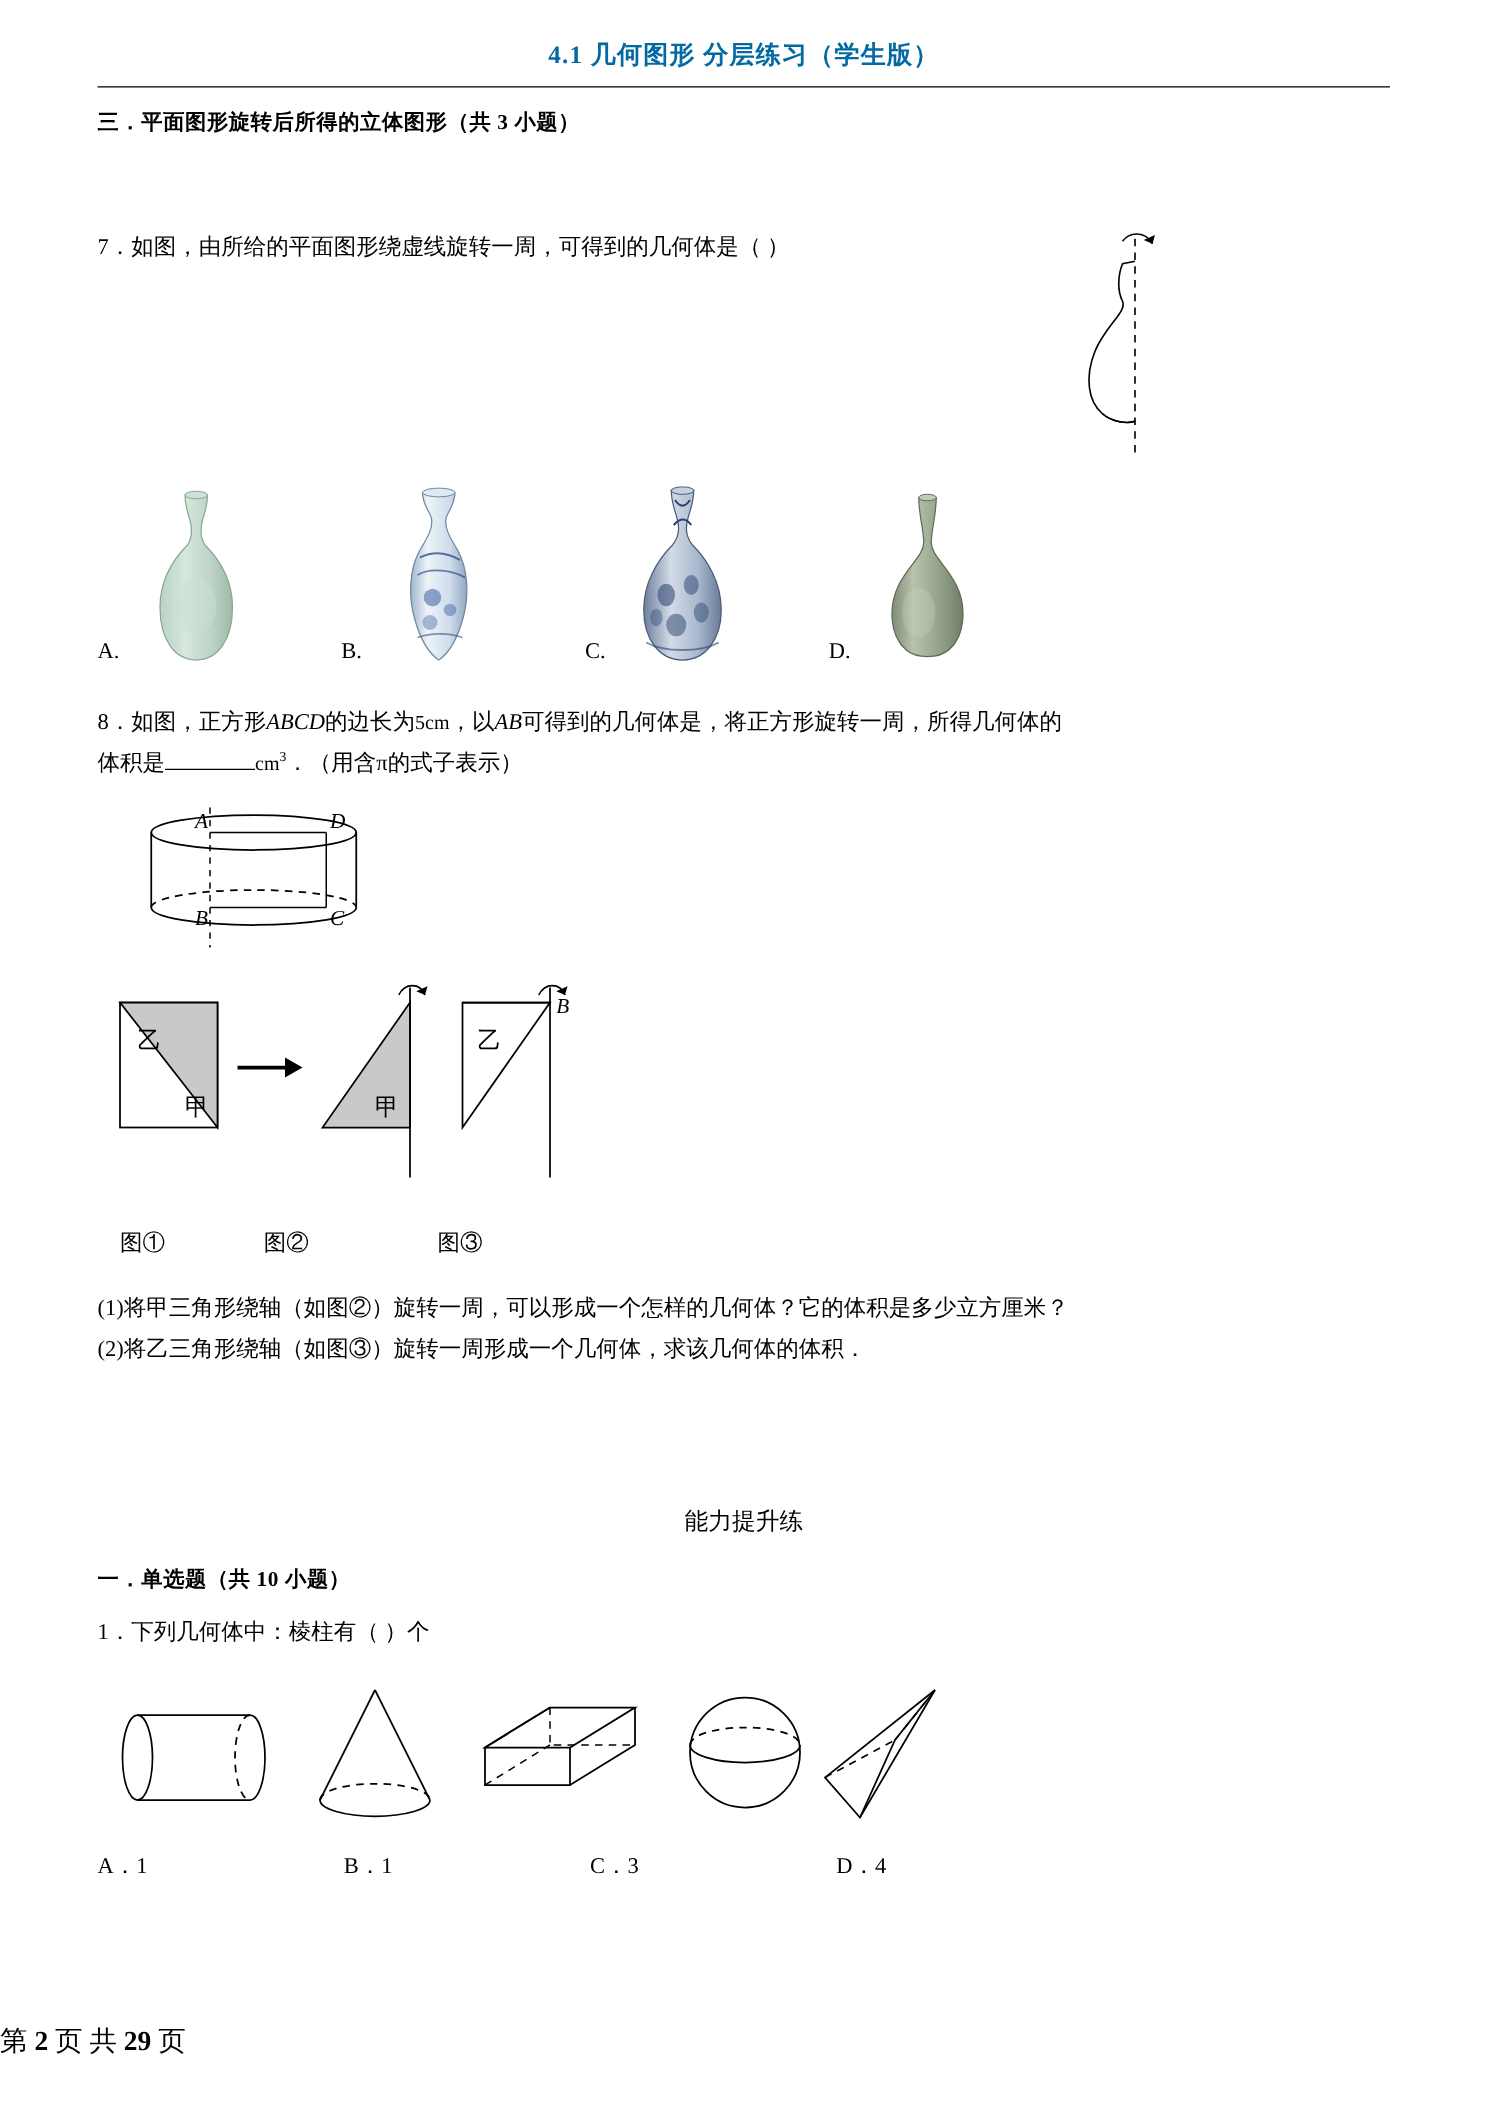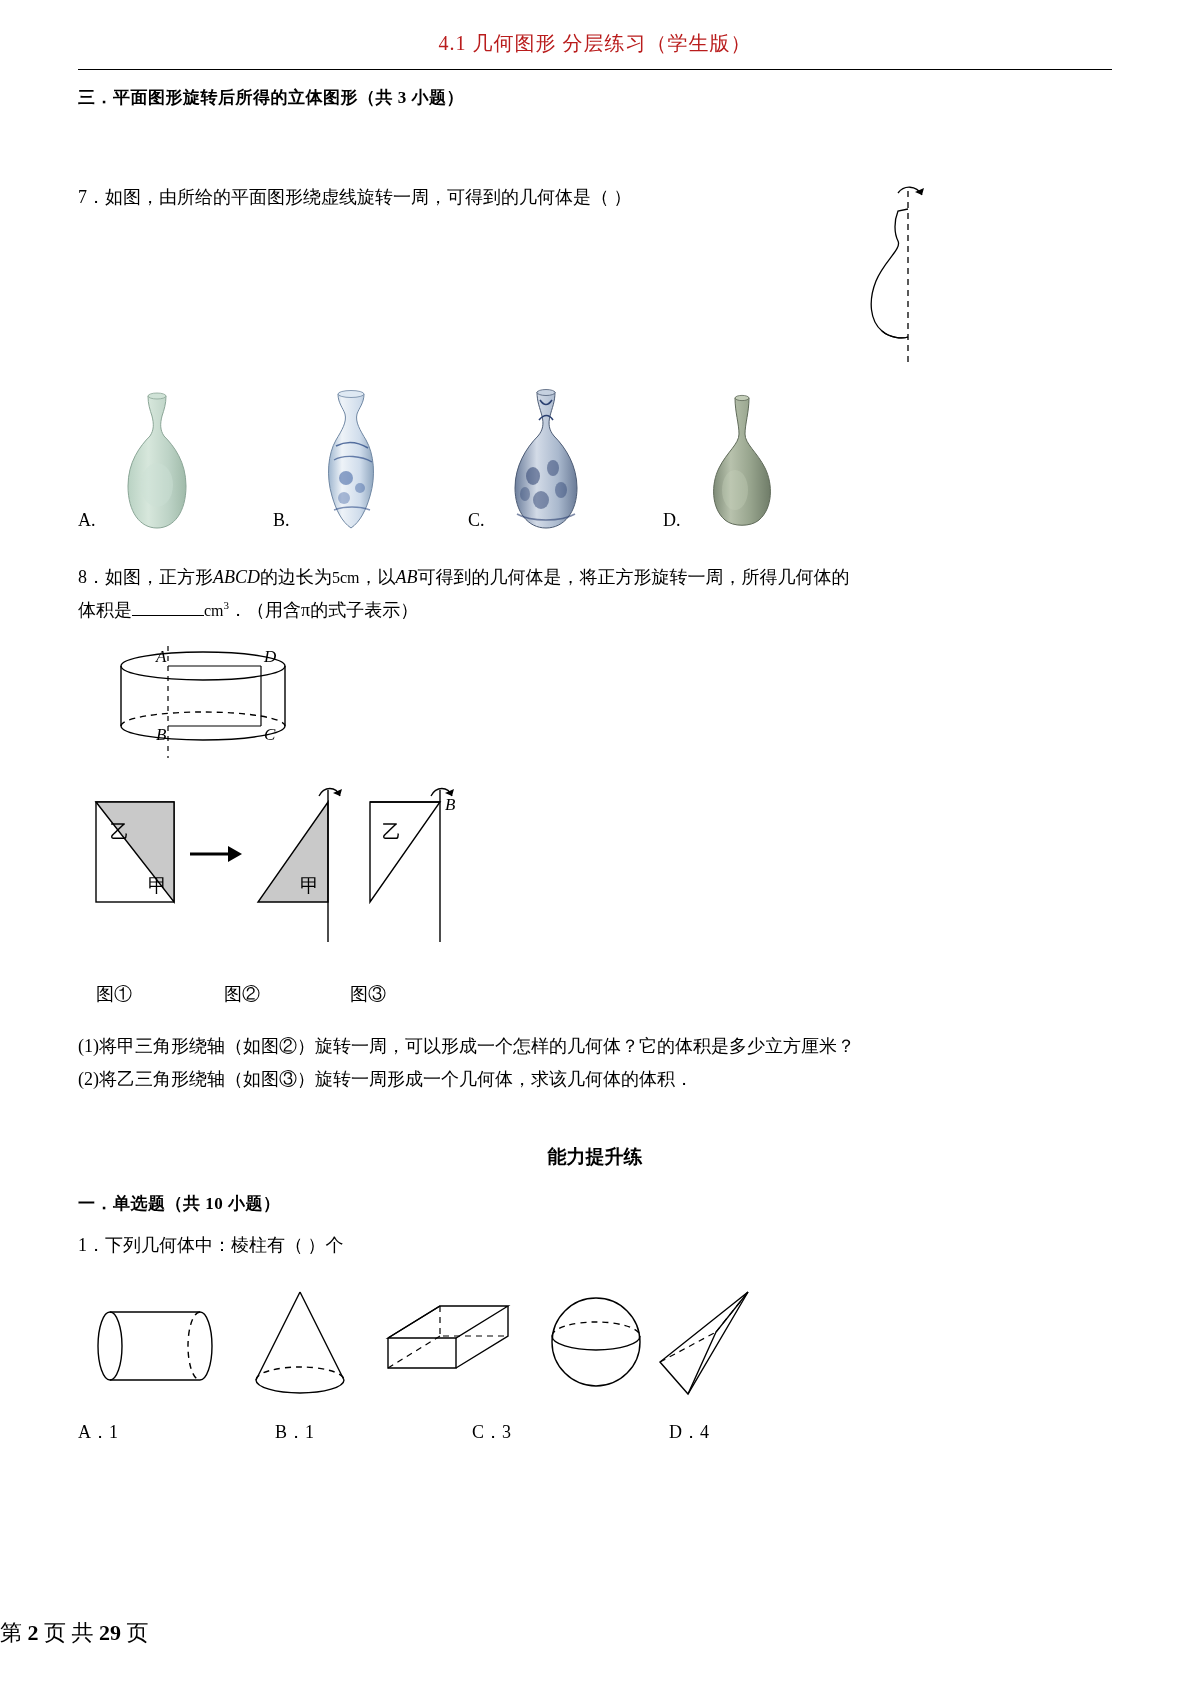--- a/index.html
+++ b/index.html
@@ -16,22 +16,22 @@
   }
   .page {
     width: 1190px;
     height: 1682px;
     position: relative;
     box-sizing: border-box;
     padding: 0 78px;
   }
   .header-title {
     text-align: center;
-    color: #b91c1c;
-    font-weight: normal;
+    color: #0369a1;
+    font-weight: bold;
     font-size: 20px;
     padding-top: 30px;
     letter-spacing: 1px;
   }
   .header-rule {
     border: none;
     border-top: 1.5px solid #000;
     margin: 12px 0 0 0;
   }
   .section-heading {
@@ -115,23 +115,23 @@
     width: 420px;
     height: 34px;
     margin-left: 10px;
     font-size: 18px;
   }
   .q9-captions span { position: absolute; }
 
   
   .center-heading {
     text-align: center;
-    font-weight: bold;
+    font-weight: normal;
     font-size: 19px;
-    margin-top: 48px;
+    margin-top: 108px;
   }
 
   
   .solids-row {
     position: relative;
     width: 700px;
     height: 130px;
     margin: 14px 0 0 10px;
   }
   .answers-row {
@@ -324,21 +324,21 @@
       <text x="294" y="56" font-size="19" font-family="Liberation Serif, serif">乙</text>
       <line x1="352" y1="8" x2="352" y2="160" stroke="#000" stroke-width="1.4"></line>
       <path d="M343 14 C348 4, 360 4, 364 14" stroke="#000" stroke-width="1.3" fill="none"></path>
       <path d="M364 14 L357 11 L366 7 Z" fill="#000"></path>
       <text x="357" y="28" font-size="17" font-style="italic" font-family="Liberation Serif, serif">B</text>
     </svg>
   </div>
 
   <div class="q9-captions">
     <span style="left:8px;">图①</span>
-    <span style="left:136px;">图②</span>
+    <span style="left:123px;">图②</span>
     <span style="left:262px;">图③</span>
   </div>
 
   <div class="q-sub" style="margin-top:14px;">(1)将甲三角形绕轴（如图②）旋转一周，可以形成一个怎样的几何体？它的体积是多少立方厘米？</div>
   <div class="q-sub">(2)将乙三角形绕轴（如图③）旋转一周形成一个几何体，求该几何体的体积．</div>
 
   <div class="center-heading">能力提升练</div>
   <div class="section-heading" style="margin-top:22px;">一．单选题（共 10 小题）</div>
   <div class="q-text" style="margin-top:14px;">1．下列几何体中：棱柱有（        ）个</div>
 

